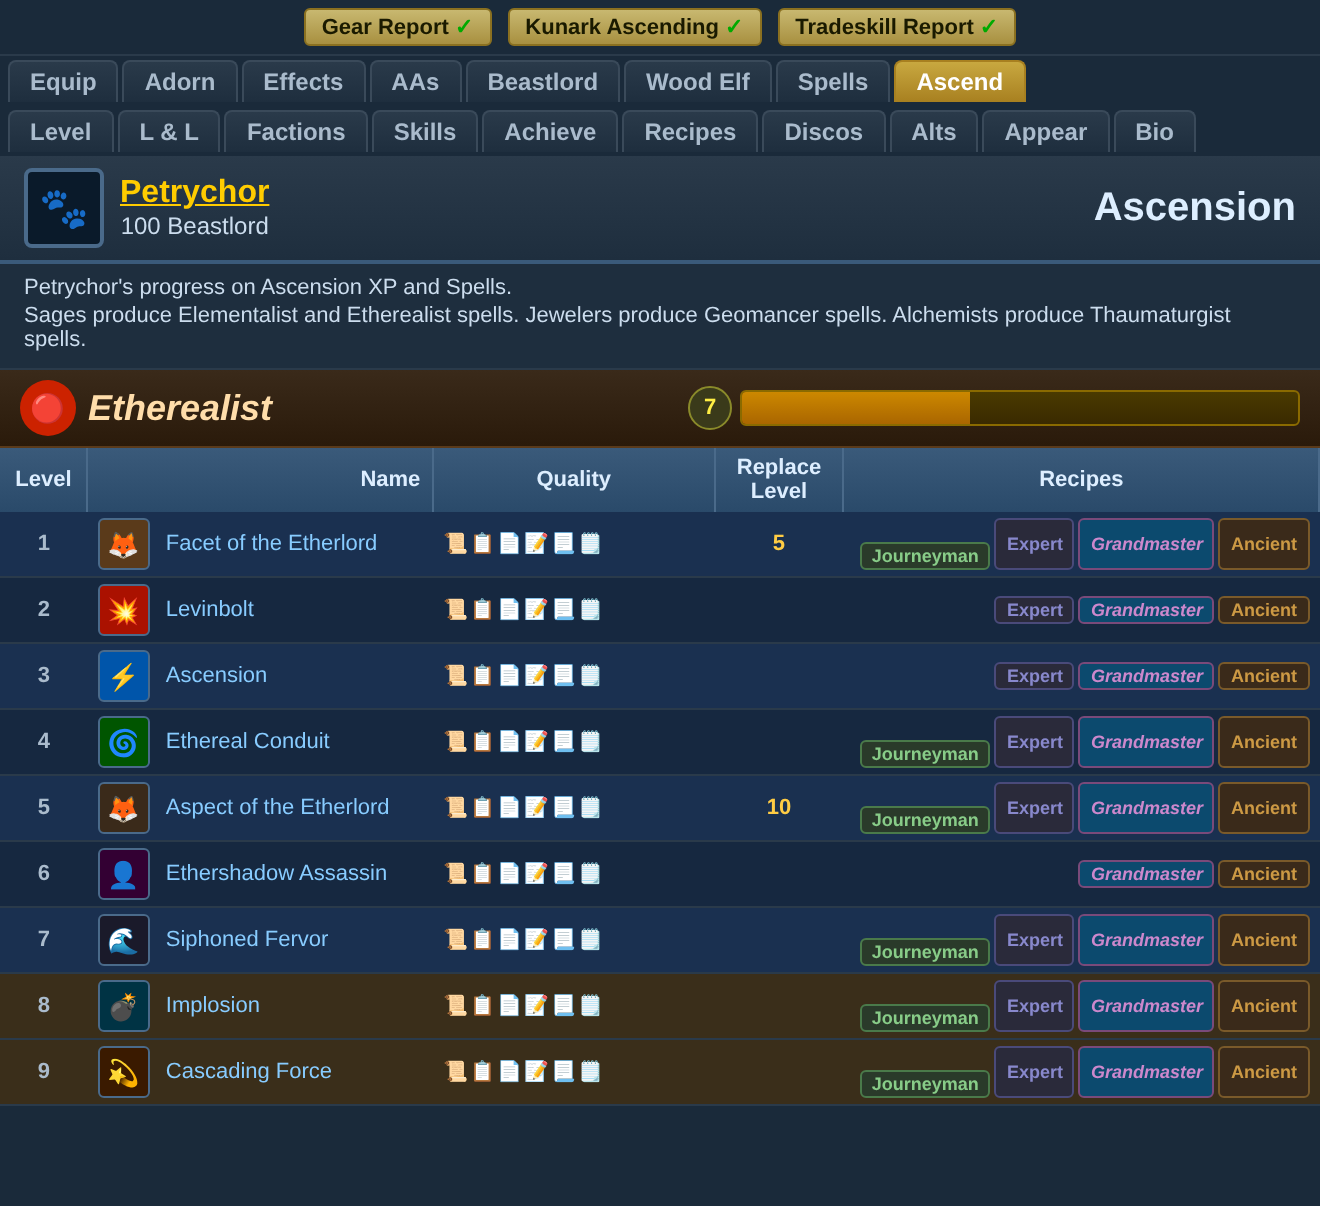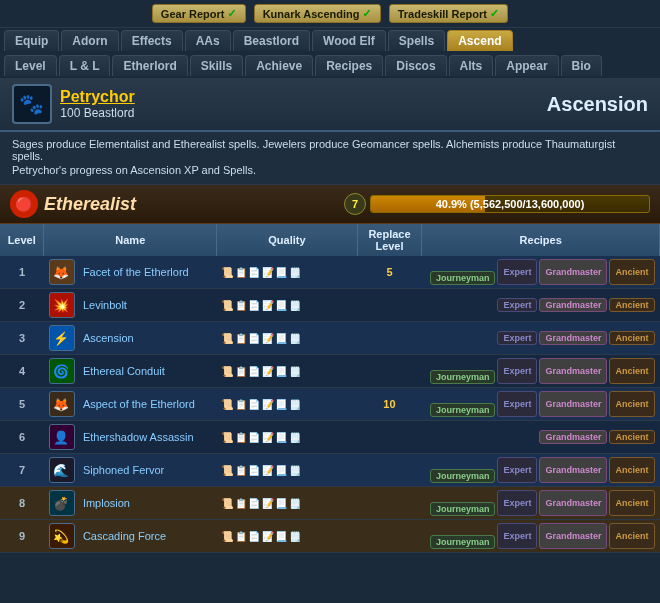--- a/index.html
+++ b/index.html
@@ -191,21 +191,21 @@
     .rbtn {
       padding: 1px 5px;
       border-radius: 3px;
       font-size: 9px;
       cursor: pointer;
       border: 1px solid;
       font-weight: bold;
     }
     .rbtn-journeyman { background: #2a3a2a; color: #88cc88; border-color: #4a7a4a; margin-top: 12px; }
     .rbtn-expert { background: #2a2a3a; color: #8888cc; border-color: #4a4a7a; }
-    .rbtn-grandmaster { background: #404040; color: #cc88cc; border-color: #7a4a7a; }
+    .rbtn-grandmaster { background: #0c4a6e; color: #cc88cc; border-color: #7a4a7a; font-style: italic; }
     .rbtn-ancient { background: #3a2a1a; color: #cc9944; border-color: #7a5a2a; }
 
     .table-wrapper {
       max-height: 360px;
       overflow-y: auto;
     }
     .table-wrapper::-webkit-scrollbar { width: 8px; }
     .table-wrapper::-webkit-scrollbar-track { background: #1a2a3a; }
     .table-wrapper::-webkit-scrollbar-thumb { background: #4a6a8a; border-radius: 4px; }
   </style>
@@ -234,21 +234,21 @@
   <button class="tab tab-normal"><span>AAs</span></button>
   <button class="tab tab-normal"><span>Beastlord</span></button>
   <button class="tab tab-normal"><span>Wood Elf</span></button>
   <button class="tab tab-normal"><span>Spells</span></button>
   <button class="tab tab-active"><span>Ascend</span></button>
 </div>
 
 <div class="nav-row2">
   <button class="tab tab-normal"><span>Level</span></button>
   <button class="tab tab-normal"><span>L &amp; L</span></button>
-  <button class="tab tab-normal"><span>Etherlord</span></button>
+  <button class="tab tab-normal"><span>Factions</span></button>
   <button class="tab tab-normal"><span>Skills</span></button>
   <button class="tab tab-normal"><span>Achieve</span></button>
   <button class="tab tab-normal"><span>Recipes</span></button>
   <button class="tab tab-normal"><span>Discos</span></button>
   <button class="tab tab-normal"><span>Alts</span></button>
   <button class="tab tab-normal"><span>Appear</span></button>
   <button class="tab tab-normal"><span>Bio</span></button>
 </div>
 
 <div class="char-header">
@@ -258,44 +258,43 @@
     </div>
     <div>
       <div class="char-name">Petrychor</div>
       <div class="char-class">100 Beastlord</div>
     </div>
   </div>
   <div class="ascension-title">Ascension</div>
 </div>
 
 <div class="info-section">
+  <p>Petrychor's progress on Ascension XP and Spells.</p>
   <p>Sages produce Elementalist and Etherealist spells. Jewelers produce Geomancer spells. Alchemists produce Thaumaturgist spells.</p>
-  <p>Petrychor's progress on Ascension XP and Spells.</p>
 </div>
 
 <div class="class-header">
   <div class="class-left">
     <div class="class-icon">🔴</div>
     <span class="class-name">Etherealist</span>
   </div>
   <div class="class-right">
     <div class="level-badge">7</div>
     <div class="xp-bar-container">
       <div class="xp-bar-fill" style="width:40.9%"></div>
-      <div class="xp-bar-text">40.9% (5,562,500/13,600,000)</div>
     </div>
   </div>
 </div>
 
 <div class="table-wrapper">
   <table class="spells-table">
     <thead>
       <tr>
         <th style="width:40px">Level</th>
-        <th class="name-col" style="width:160px; text-align:center">Name</th>
+        <th class="name-col" style="width:160px; text-align:right">Name</th>
         <th style="width:130px">Quality</th>
         <th style="width:60px">
           <div>Replace Level</div>
         </th>
         <th style="width:220px">Recipes</th>
       </tr>
     </thead>
     <tbody id="spells-tbody">
     <tr style="background: rgb(26, 48, 80);">
     <td class="level-cell">1</td>

